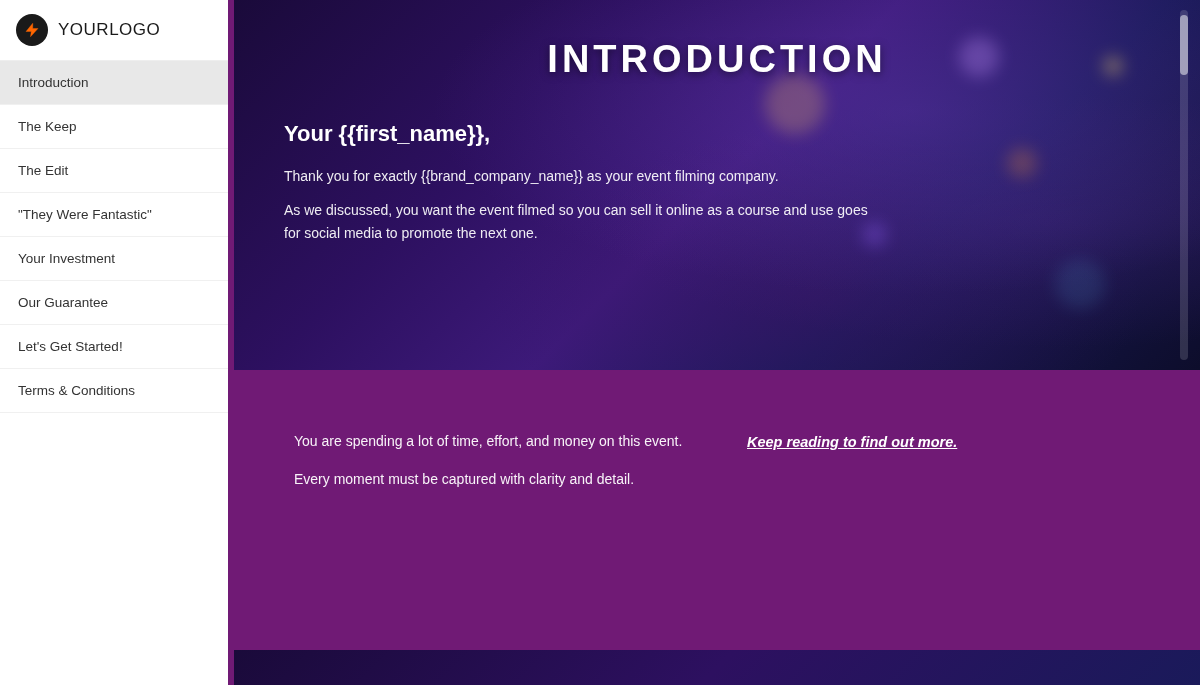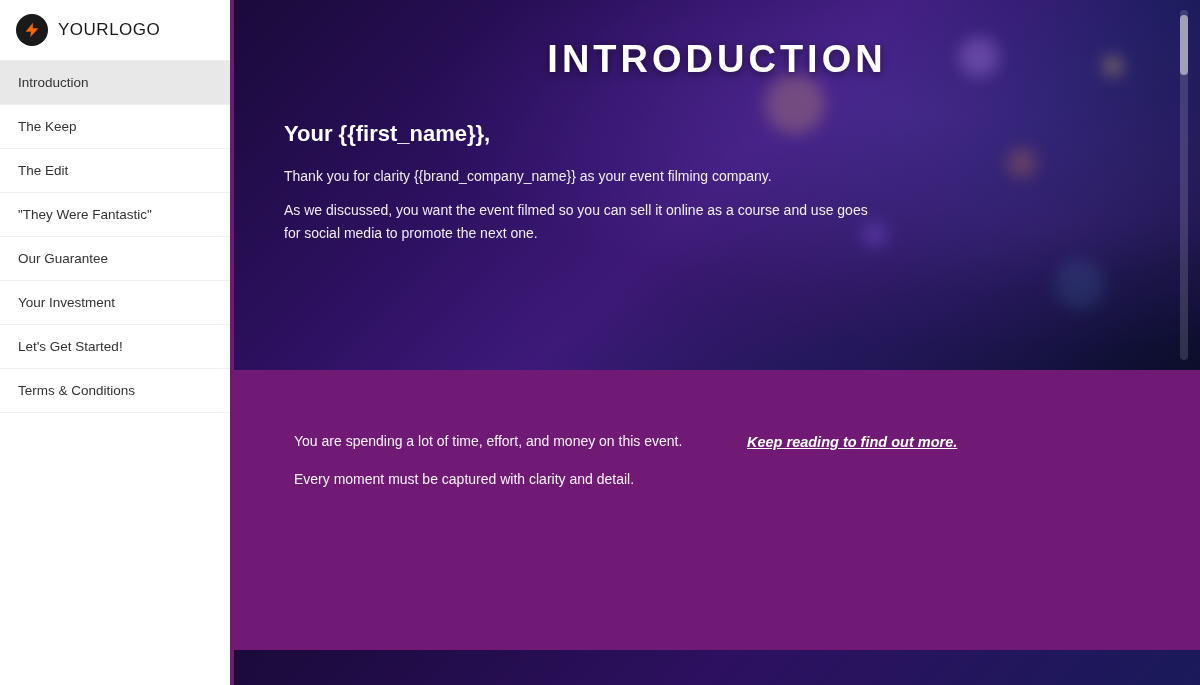--- a/index.html
+++ b/index.html
@@ -4,21 +4,21 @@
   <style>
     * { margin: 0; padding: 0; box-sizing: border-box; }
     body { font-family: 'Arial', sans-serif; display: flex; width: 1200px; height: 685px; overflow: hidden; background: #fff; }
 
     
     .sidebar {
       width: 234px;
       min-width: 234px;
       height: 685px;
       background: #fff;
-      border-right: 4px solid #701a75;
+      border-right: 6px solid #701a75;
       display: flex;
       flex-direction: column;
       overflow-y: auto;
     }
 
     .logo-area {
       display: flex;
       align-items: center;
       padding: 14px 16px;
       gap: 10px;
@@ -216,22 +216,22 @@
     <div class="logo-text">
       <span>YOUR</span><span>LOGO</span>
     </div>
   </div>
 
   <nav>
     <div class="nav-item active">Introduction</div>
     <div class="nav-item">The Keep</div>
     <div class="nav-item">The Edit</div>
     <div class="nav-item">"They Were Fantastic"</div>
+    <div class="nav-item">Your Investment</div>
     <div class="nav-item">Our Guarantee</div>
-    <div class="nav-item">Your Investment</div>
     <div class="nav-item">Let's Get Started!</div>
     <div class="nav-item">Terms &amp; Conditions</div>
   </nav>
 </aside>
 
 <main class="main-content">
 
   <section class="hero-section">
     <div class="hero-bg-overlay"></div>
 
@@ -243,21 +243,21 @@
     <div class="bokeh bokeh-6"></div>
 
     <div class="scroll-indicator">
       <div class="scroll-thumb"></div>
     </div>
 
     <h1 class="hero-title">INTRODUCTION</h1>
 
     <div class="hero-body">
       <div class="hero-greeting">Your {{first_name}},</div>
-      <p class="hero-para">Thank you for clarity {{brand_company_name}} as your event filming company.</p>
+      <p class="hero-para">Thank you for exactly {{brand_company_name}} as your event filming company.</p>
       <p class="hero-para">As we discussed, you want the event filmed so you can sell it online as a course and use goes for social media to promote the next one.</p>
     </div>
   </section>
 
   <section class="orange-section">
     <div class="orange-columns">
       <div class="orange-col">
         <p>You are spending a lot of time, effort, and money on this event.</p>
         <p>Every moment must be captured with clarity and detail.</p>
       </div>

